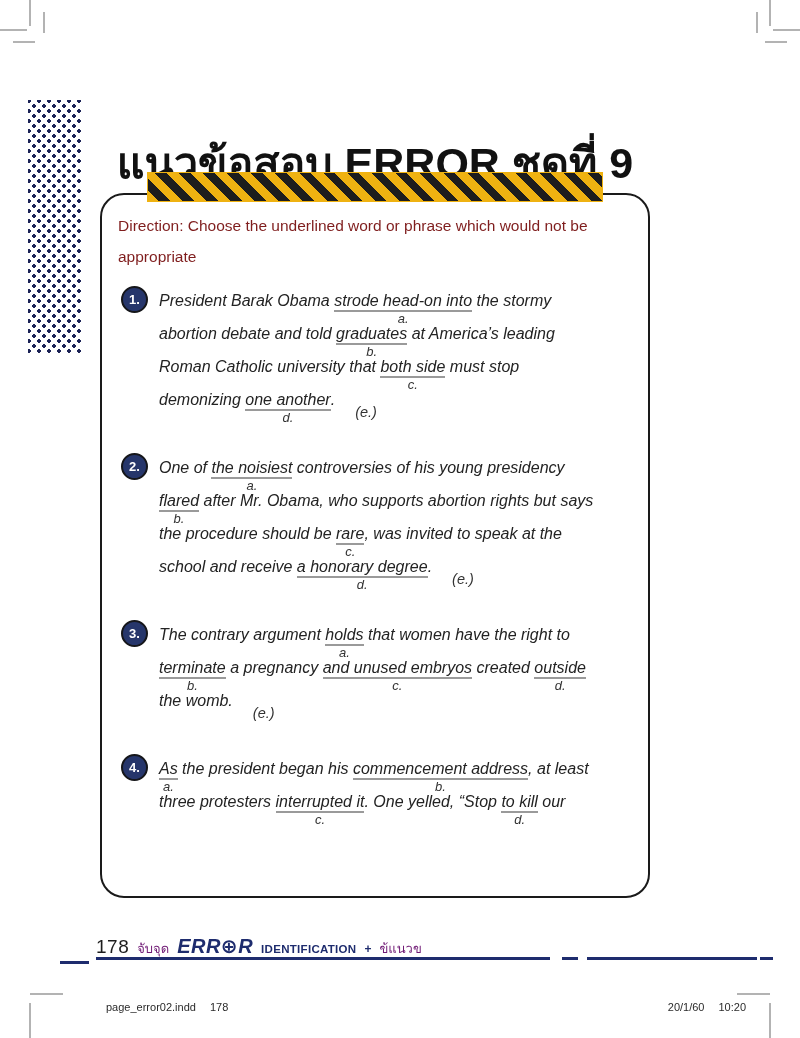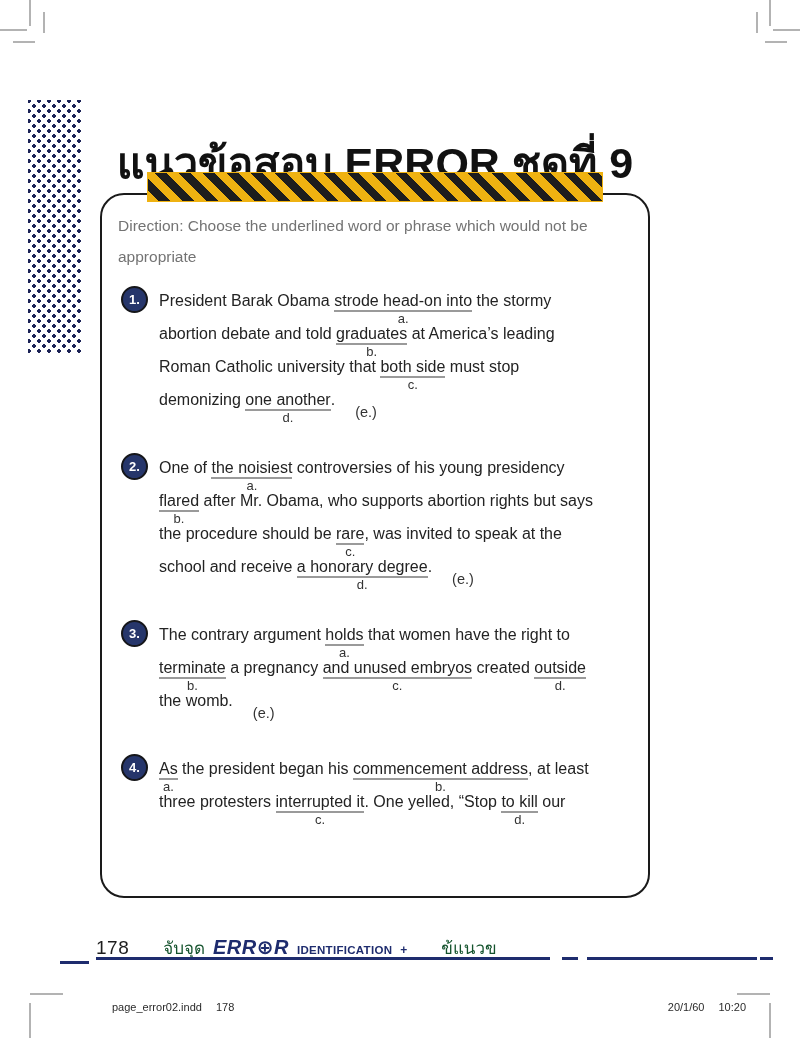--- a/index.html
+++ b/index.html
@@ -16,43 +16,43 @@
   .title{position:absolute;left:100px;top:100px;width:550px;text-align:center;
          font-size:43px;font-weight:600;color:#111;letter-spacing:0px;white-space:nowrap;}
   
   .tape{position:absolute;left:50%;top:-23px;transform:translateX(-50%);
         width:456px;height:30px;z-index:3;
         background:repeating-linear-gradient(45deg,#efb211 0 9px,#1d1d1d 9px 17px);
         box-shadow:inset 0 0 0 1px #efb211;}
   
   .panel{position:absolute;left:100px;top:193px;width:550px;height:705px;
          border:2.5px solid #1a1a1a;border-radius:24px;background:#fff;box-sizing:border-box;}
-  .direction{padding:15px 16px 0 16px;font-size:15.5px;line-height:31px;color:#737373;}
+  .direction{padding:15px 16px 0 16px;font-size:15.5px;line-height:31px;color:#7f1d1d;}
   .questions{margin-top:12px;padding-left:19px;}
   .question{display:flex;gap:11px;margin-bottom:34px;}
   .badge{flex-shrink:0;width:27px;height:27px;margin-top:2px;border-radius:50%;
          background:#26366b;border:2px solid #15161a;box-sizing:border-box;
          color:#fff;font-size:13px;font-weight:bold;display:flex;align-items:center;justify-content:center;}
-  .qbody{width:492px;}
+  .qbody{width:492px;font-style:italic;}
   .qline{font-size:16px;line-height:33px;color:#232323;}
   .u{border-bottom:2px solid #9a9a9a;position:relative;padding-bottom:1px;}
   .lbl{position:absolute;top:100%;left:50%;transform:translateX(-50%);
        font-size:13px;line-height:1;color:#333;margin-top:2px;}
   .echoice{margin-left:20px;font-size:14.5px;color:#333;position:relative;top:12px;}
   
   .footer{position:absolute;left:96px;top:934px;display:flex;align-items:baseline;gap:8px;white-space:nowrap;}
   .pageno{font-size:19px;color:#1d1d1d;letter-spacing:.5px;}
-  .f-thai{font-size:17px;color:#14532d;margin-left:26px;}
+  .f-thai{font-size:13px;color:#701a75;}
   .f-logo{font-size:20px;font-weight:bold;font-style:italic;color:#1e2c6e;letter-spacing:.5px;}
   .f-ident{font-size:11.5px;font-weight:bold;color:#1e2c6e;letter-spacing:.3px;}
   .f-plus{font-size:12px;font-weight:bold;color:#1e2c6e;}
   .rule{position:absolute;background:#1e2c6e;height:3px;}
   
   .printinfo{position:absolute;left:0;top:1001px;width:800px;font-size:11px;color:#2b2b2b;}
-  .pi-left{position:absolute;left:112px;text-align:right;}
+  .pi-left{position:absolute;left:106px;text-align:right;}
   .pi-right{position:absolute;right:54px;}
   .pi-gap{display:inline-block;width:14px;}
 </style>
 </head>
 <body>
 
 <div class="page">
 
   <div class="crop" style="left:29px;top:0;width:1.5px;height:26px;"></div>
   <div class="crop" style="left:43px;top:12px;width:1.5px;height:21px;"></div>

